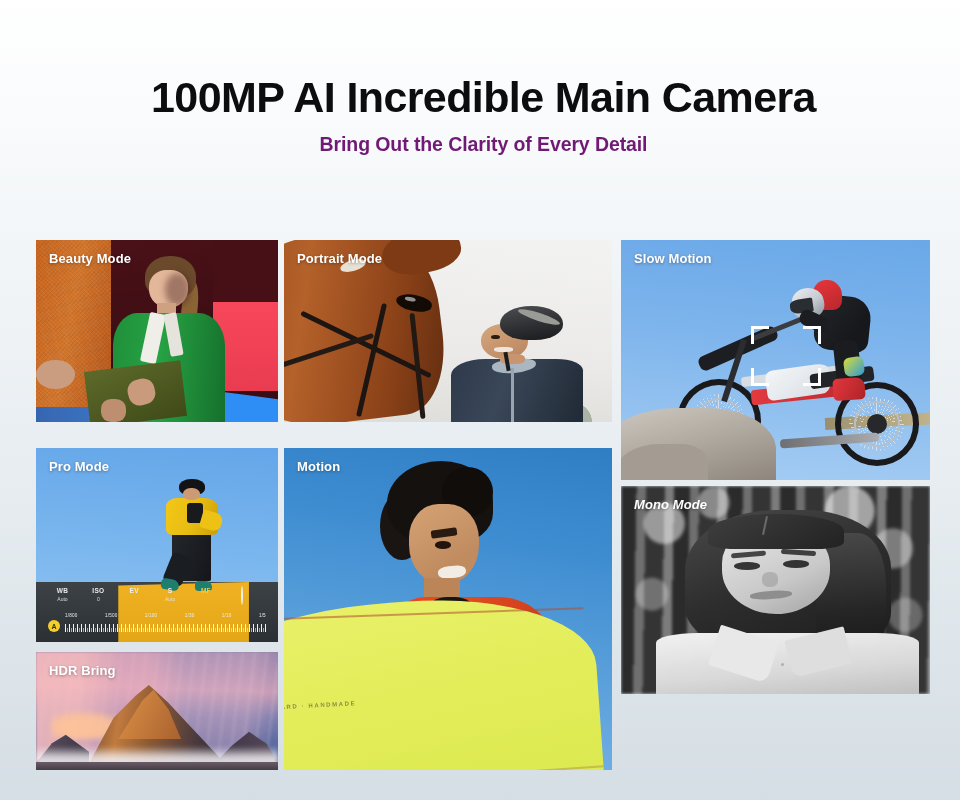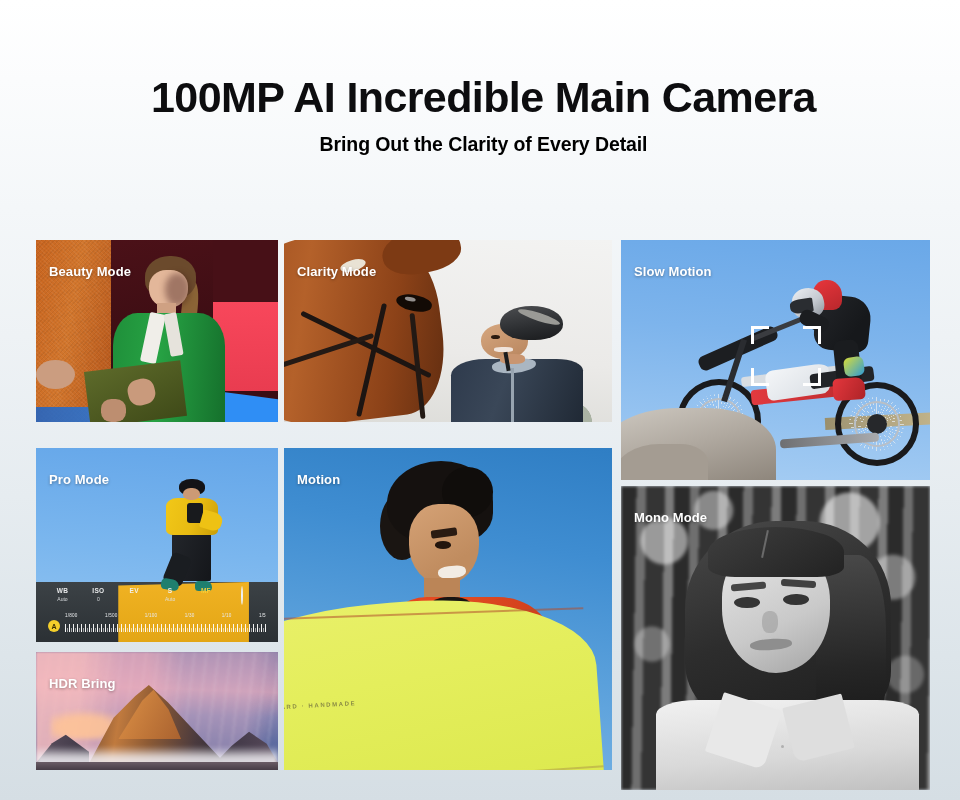--- a/index.html
+++ b/index.html
@@ -35,21 +35,21 @@
     font-weight: bold;
     letter-spacing: -0.6px;
     color: #0d0d0f;
     line-height: 1.08;
     white-space: nowrap;
   }
   .hero-sub {
     margin-top: 13px;
     font-size: 19.5px;
     font-weight: bold;
-    color: #000000;
+    color: #701a75;
     letter-spacing: -0.1px;
   }
 
   
   .gallery {
     position: absolute;
     left: 36px;
     top: 240px;
     width: 894px;
     height: 530px;
@@ -57,37 +57,37 @@
 
   .tile {
     position: absolute;
     overflow: hidden;
     background: #cfd7de;
   }
 
   .tile-label {
     position: absolute;
     left: 13px;
-    top: 24px;
+    top: 11px;
     z-index: 40;
     font-size: 13px;
     font-weight: bold;
     color: #ffffff;
     letter-spacing: 0.1px;
     text-shadow: 0 1px 3px rgba(0,0,0,.35);
     white-space: nowrap;
   }
 
   
   .t-beauty   { left: 0;     top: 0;   width: 242px; height: 182px; }
   .t-portrait { left: 248px; top: 0;   width: 328px; height: 182px; }
   .t-slow     { left: 585px; top: 0;   width: 309px; height: 240px; }
   .t-pro      { left: 0;     top: 208px; width: 242px; height: 194px; }
   .t-bokeh    { left: 248px; top: 208px; width: 328px; height: 322px; }
-  .t-mono     { left: 585px; top: 246px; width: 309px; height: 304px; }
+  .t-mono     { left: 585px; top: 246px; width: 309px; height: 208px; font-style: italic; }
   .t-hdr      { left: 0;     top: 412px; width: 242px; height: 118px; }
 
   .scene { position: absolute; inset: 0; }
 
   
   .beauty-bg      { position:absolute; inset:0; background:#3a0d14; }
   .beauty-orange  { position:absolute; left:0; top:0; width:31%; height:100%;
                     background:linear-gradient(100deg,#c8641f 0%,#d2762c 45%,#b5551a 100%); }
   .beauty-orange::after{ content:""; position:absolute; inset:0;
     background:
@@ -502,21 +502,21 @@
       </div>
       <div class="por-horse"></div>
       <div class="por-muzzle"></div>
       <div class="por-blaze"></div>
       <div class="por-eye"></div>
       <div class="por-bridle1"></div>
       <div class="por-bridle2"></div>
       <div class="por-bridle3"></div>
       <div class="por-bridle4"></div>
     </div>
-    <span class="tile-label">Clarity Mode</span>
+    <span class="tile-label">Portrait Mode</span>
   </div>
 
   <div class="tile t-pro">
     <div class="scene">
       <div class="pro-sky"></div>
       <div class="pro-road"></div>
       <div class="pro-yellow"></div>
       <div class="pro-person">
         <div class="pp-pants"></div>
         <div class="pp-legL"></div>

